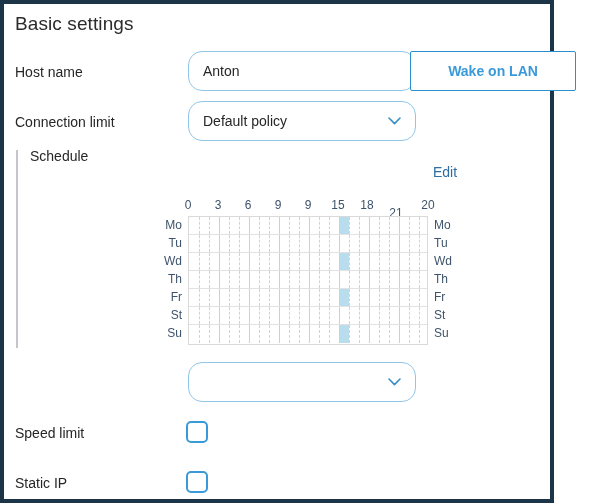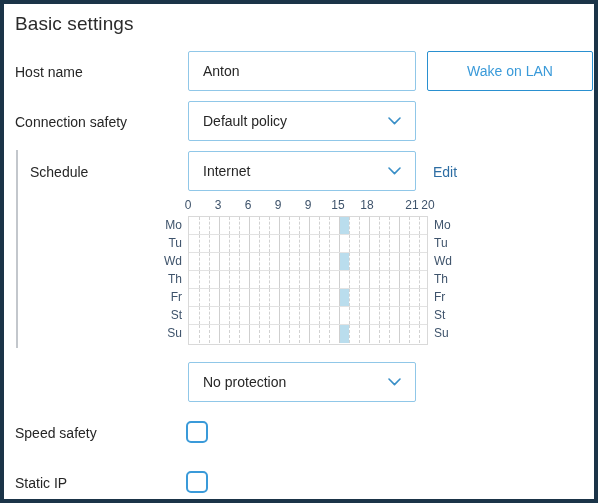--- a/index.html
+++ b/index.html
@@ -8,21 +8,21 @@
     background: #ffffff;
   }
   body {
     width: 598px;
     height: 503px;
     font-family: "Liberation Sans", sans-serif;
     overflow: hidden;
   }
   #page {
     position: relative;
-    width: 598px;
+    width: 554px;
     height: 503px;
     box-sizing: border-box;
     border: 4px solid #1b3448;
     background: #ffffff;
   }
   .inner {
     position: relative;
     width: 100%;
     height: 100%;
     box-sizing: border-box;
@@ -45,21 +45,21 @@
     font-size: 14px;
     color: #262626;
   }
 
   
   .field {
     position: absolute;
     box-sizing: border-box;
     border: 1px solid #90c7e8;
     background: #ffffff;
-    border-radius: 2px;
+    border-radius: 14px;
   }
   .field-text {
     position: absolute;
     left: 14px;
     top: 50%;
     transform: translateY(-50%);
     font-size: 14px;
     color: #262626;
     white-space: nowrap;
   }
@@ -195,59 +195,51 @@
 
 <div id="page">
   <div class="inner">
 
     <div class="page-title">Basic settings</div>
 
     <div class="row-label" style="left:11px; top:60px;">Host name</div>
     <div class="field" style="left:184px; top:47px; width:228px; height:40px;">
       <input class="field-input" type="text" value="Anton" style="">
     </div>
-    <div class="btn-outline" style="left:423px; top:47px; width:166px; height:40px;">
+    <div class="btn-outline" style="left:406px; top:47px; width:166px; height:40px;font-weight:bold;">
       <span>Wake on LAN</span>
     </div>
 
-    <div class="row-label" style="left:11px; top:110px;">Connection safety</div>
+    <div class="row-label" style="left:11px; top:110px;">Connection limit</div>
     <div class="field" style="left:184px; top:97px; width:228px; height:40px;padding-left:8px;">
       <span class="field-text">Default policy</span>
       <span class="chevron">
         <svg width="13" height="8" viewBox="0 0 13 8">
             <path d="M1 1 L6.5 6.6 L12 1" fill="none" stroke="#3a8fc7" stroke-width="1.6" stroke-linecap="round" stroke-linejoin="round"></path>
           </svg>
       </span>
     </div>
 
     <div class="indent-bar" style="left:12px; top:146px; height:198px;"></div>
 
-    <div class="row-label" style="left:26px; top:160px;text-align:right;">Schedule</div>
-
-    <div class="field" style="left:184px; top:147px; width:228px; height:40px;">
-      <span class="field-text">Internet</span>
-      <span class="chevron">
-        <svg width="13" height="8" viewBox="0 0 13 8">
-            <path d="M1 1 L6.5 6.6 L12 1" fill="none" stroke="#3a8fc7" stroke-width="1.6" stroke-linecap="round" stroke-linejoin="round"></path>
-          </svg>
-      </span>
-    </div>
+    <div class="row-label" style="left:26px; top:144px;text-align:right;">Schedule</div>
+
 
     <div class="link" style="left:429px; top:160px;">Edit</div>
 
     <div class="sched-wrap" style="left:184px; top:194px; width:240px; height:148px;">
       <div class="hour-labels" id="hour-labels">
           <span class="hour-label" style="left: 0px;">0</span>
           <span class="hour-label" style="left: 30px;">3</span>
           <span class="hour-label" style="left: 60px;">6</span>
           <span class="hour-label" style="left: 90px;">9</span>
           <span class="hour-label" style="left: 120px;">9</span>
           <span class="hour-label" style="left: 150px;">15</span>
           <span class="hour-label" style="left: 179px;">18</span>
-          <span class="hour-label" style="left: 224px;">21</span>
+          <span class="hour-label" style="left: 208px; margin-top: 8px;">21</span>
           <span class="hour-label" style="left: 240px;">20</span>
         </div>
       <div class="grid" id="grid">
           <div class="grid-row">
             <div class="cell on" style="left: 150px; width: 10px;"></div>
             <div class="vline" style="left: 10px;"></div>
             <div class="vline" style="left: 20px;"></div>
             <div class="vline major" style="left: 30px;"></div>
             <div class="vline" style="left: 40px;"></div>
             <div class="vline" style="left: 50px;"></div>
@@ -438,28 +430,27 @@
           <div class="day-label day-right" style="left: 246px; top: 38px;">Tu</div>
           <div class="day-label day-right" style="left: 246px; top: 56px;">Wd</div>
           <div class="day-label day-right" style="left: 246px; top: 74px;">Th</div>
           <div class="day-label day-right" style="left: 246px; top: 92px;">Fr</div>
           <div class="day-label day-right" style="left: 246px; top: 110px;">St</div>
           <div class="day-label day-right" style="left: 246px; top: 128px;">Su</div>
         </div>
     </div>
 
     <div class="field" style="left:184px; top:358px; width:228px; height:40px;">
-      <span class="field-text">No protection</span>
       <span class="chevron">
         <svg width="13" height="8" viewBox="0 0 13 8">
             <path d="M1 1 L6.5 6.6 L12 1" fill="none" stroke="#3a8fc7" stroke-width="1.6" stroke-linecap="round" stroke-linejoin="round"></path>
           </svg>
       </span>
     </div>
 
-    <div class="row-label" style="left:11px; top:421px;">Speed safety</div>
+    <div class="row-label" style="left:11px; top:421px;">Speed limit</div>
     <div class="checkbox" style="left:182px; top:417px;"></div>
 
     <div class="row-label" style="left:11px; top:471px;">Static IP</div>
     <div class="checkbox" style="left:182px; top:467px;"></div>
 
   </div>
 </div>
 
 </body></html>

